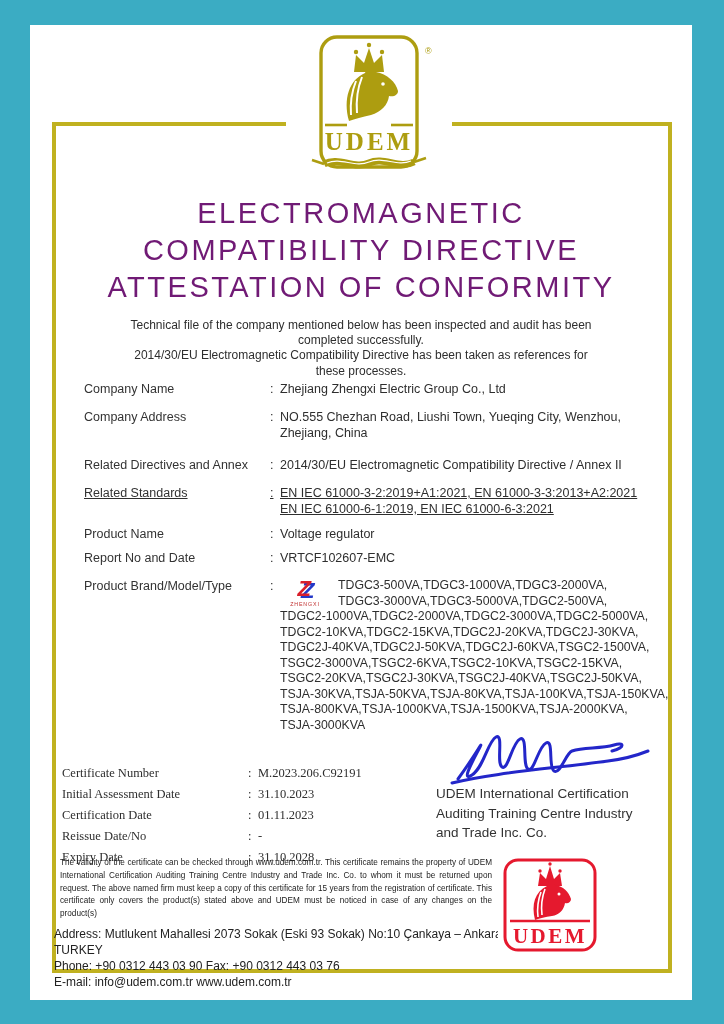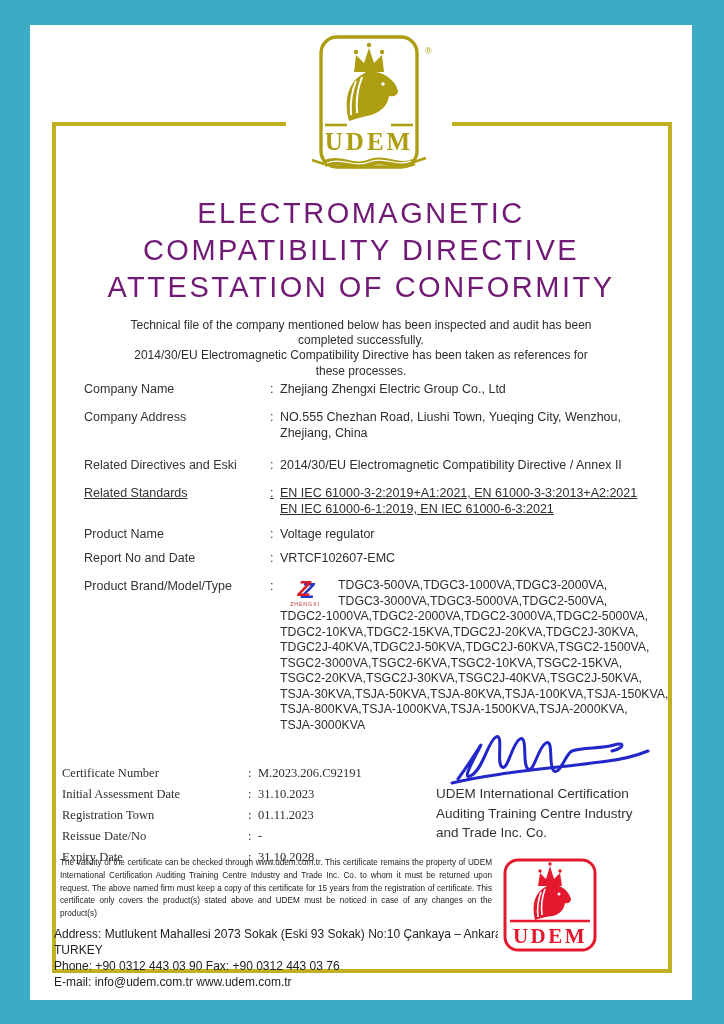--- a/index.html
+++ b/index.html
@@ -77,21 +77,21 @@
         <div class="colon">:</div>
         <div class="value">Zhejiang Zhengxi Electric Group Co., Ltd</div>
       </div>
       <div class="frow mb16">
         <div class="label">Company Address</div>
         <div class="colon">:</div>
         <div class="value">NO.555 Chezhan Road, Liushi Town, Yueqing City, Wenzhou,
 Zhejiang, China</div>
       </div>
       <div class="frow mb12">
-        <div class="label">Related Directives and Eski</div>
+        <div class="label">Related Directives and Annex</div>
         <div class="colon">:</div>
         <div class="value">2014/30/EU Electromagnetic Compatibility Directive / Annex II</div>
       </div>
       <div class="frow mb9">
         <div class="label">Related Standards</div>
         <div class="colon">:</div>
         <div class="value">EN IEC 61000-3-2:2019+A1:2021, EN 61000-3-3:2013+A2:2021
 EN IEC 61000-6-1:2019, EN IEC 61000-6-3:2021</div>
       </div>
       <div class="frow mb8">
@@ -132,21 +132,21 @@
         <div class="label">Certificate Number</div>
         <div class="colon">:</div>
         <div class="value">M.2023.206.C92191</div>
       </div>
       <div class="crow">
         <div class="label">Initial Assessment Date</div>
         <div class="colon">:</div>
         <div class="value">31.10.2023</div>
       </div>
       <div class="crow">
-        <div class="label">Registration Town</div>
+        <div class="label">Certification Date</div>
         <div class="colon">:</div>
         <div class="value">01.11.2023</div>
       </div>
       <div class="crow">
         <div class="label">Reissue Date/No</div>
         <div class="colon">:</div>
         <div class="value">-</div>
       </div>
       <div class="crow">
         <div class="label">Expiry Date</div>

